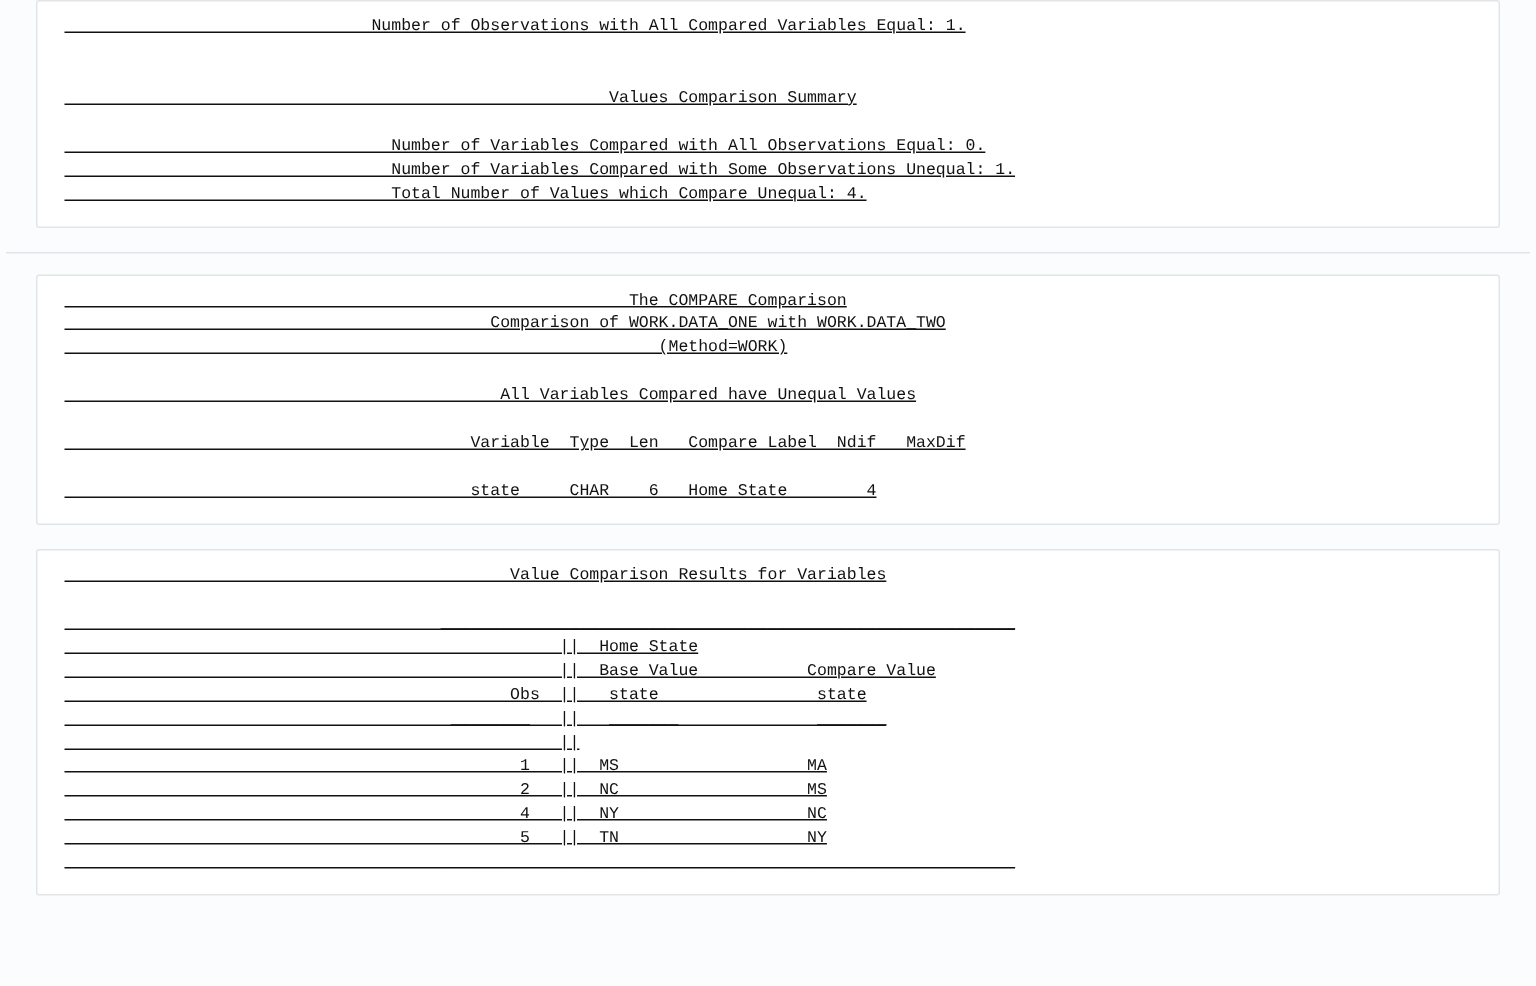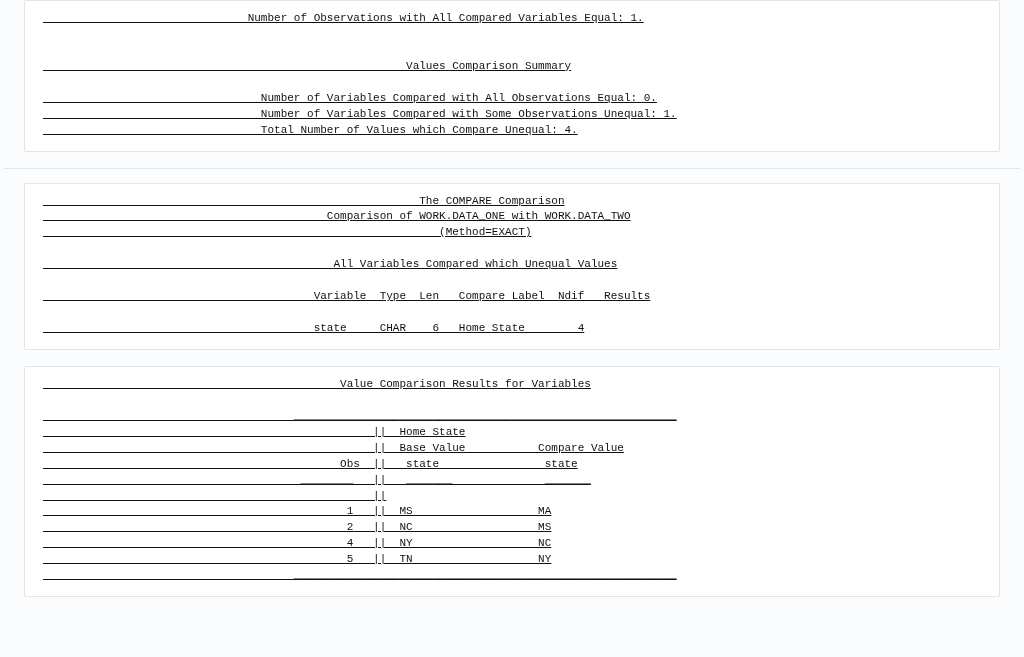--- a/index.html
+++ b/index.html
@@ -55,25 +55,25 @@
 <span>                                 Number of Variables Compared with Some Observations Unequal: 1.</span>
 <span>                                 Total Number of Values which Compare Unequal: 4.</span>
 </pre>
   </div>
 
   <hr class="sep">
 
   <div class="panel">
 <pre class="pre"><span>                                                         The COMPARE Comparison</span>
 <span>                                           Comparison of WORK.DATA_ONE with WORK.DATA_TWO</span>
-<span>                                                            (Method=EXACT)</span>
+<span>                                                            (Method=WORK)</span>
 <span></span>
-<span>                                            All Variables Compared which Unequal Values</span>
+<span>                                            All Variables Compared have Unequal Values</span>
 <span></span>
-<span>                                         Variable  Type  Len   Compare Label  Ndif   Results</span>
+<span>                                         Variable  Type  Len   Compare Label  Ndif   MaxDif</span>
 <span></span>
 <span>                                         state     CHAR    6   Home State        4</span>
 </pre>
   </div>
 
   <div class="panel" style="margin-top:14px;">
 <pre class="pre"><span>                                             Value Comparison Results for Variables</span>
 <span></span>
 <span>                                      __________________________________________________________</span>
 <span>                                                  ||  Home State</span>

